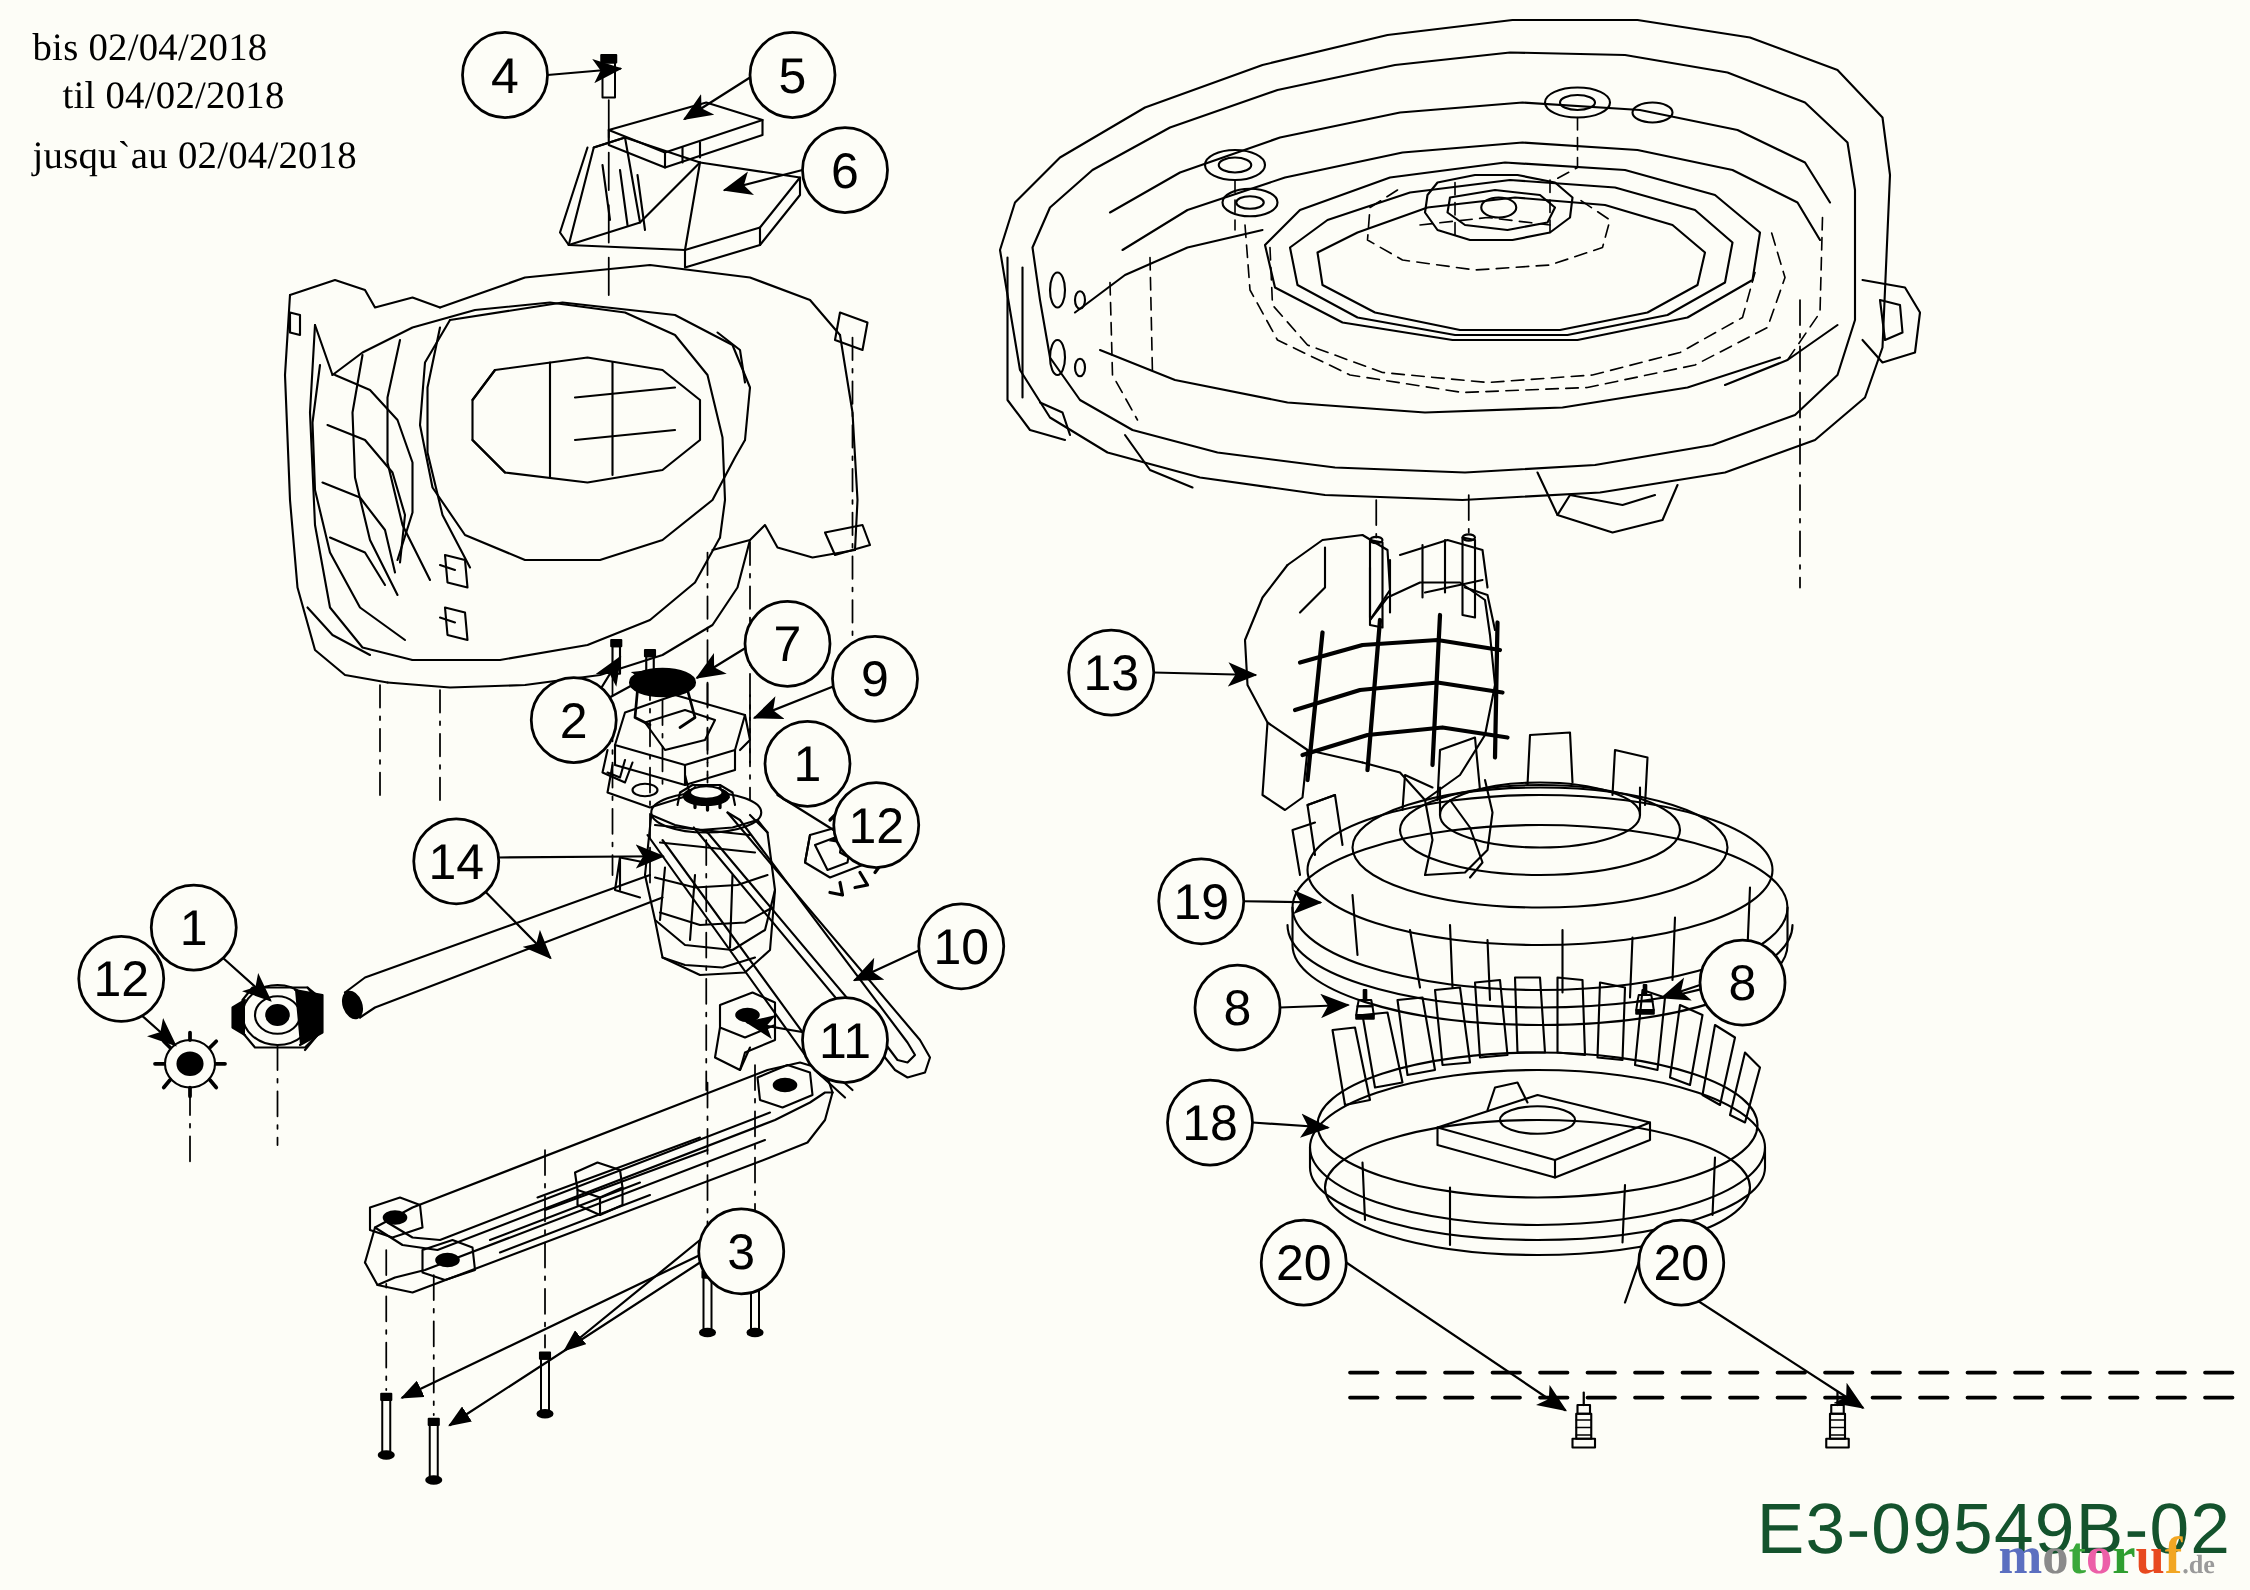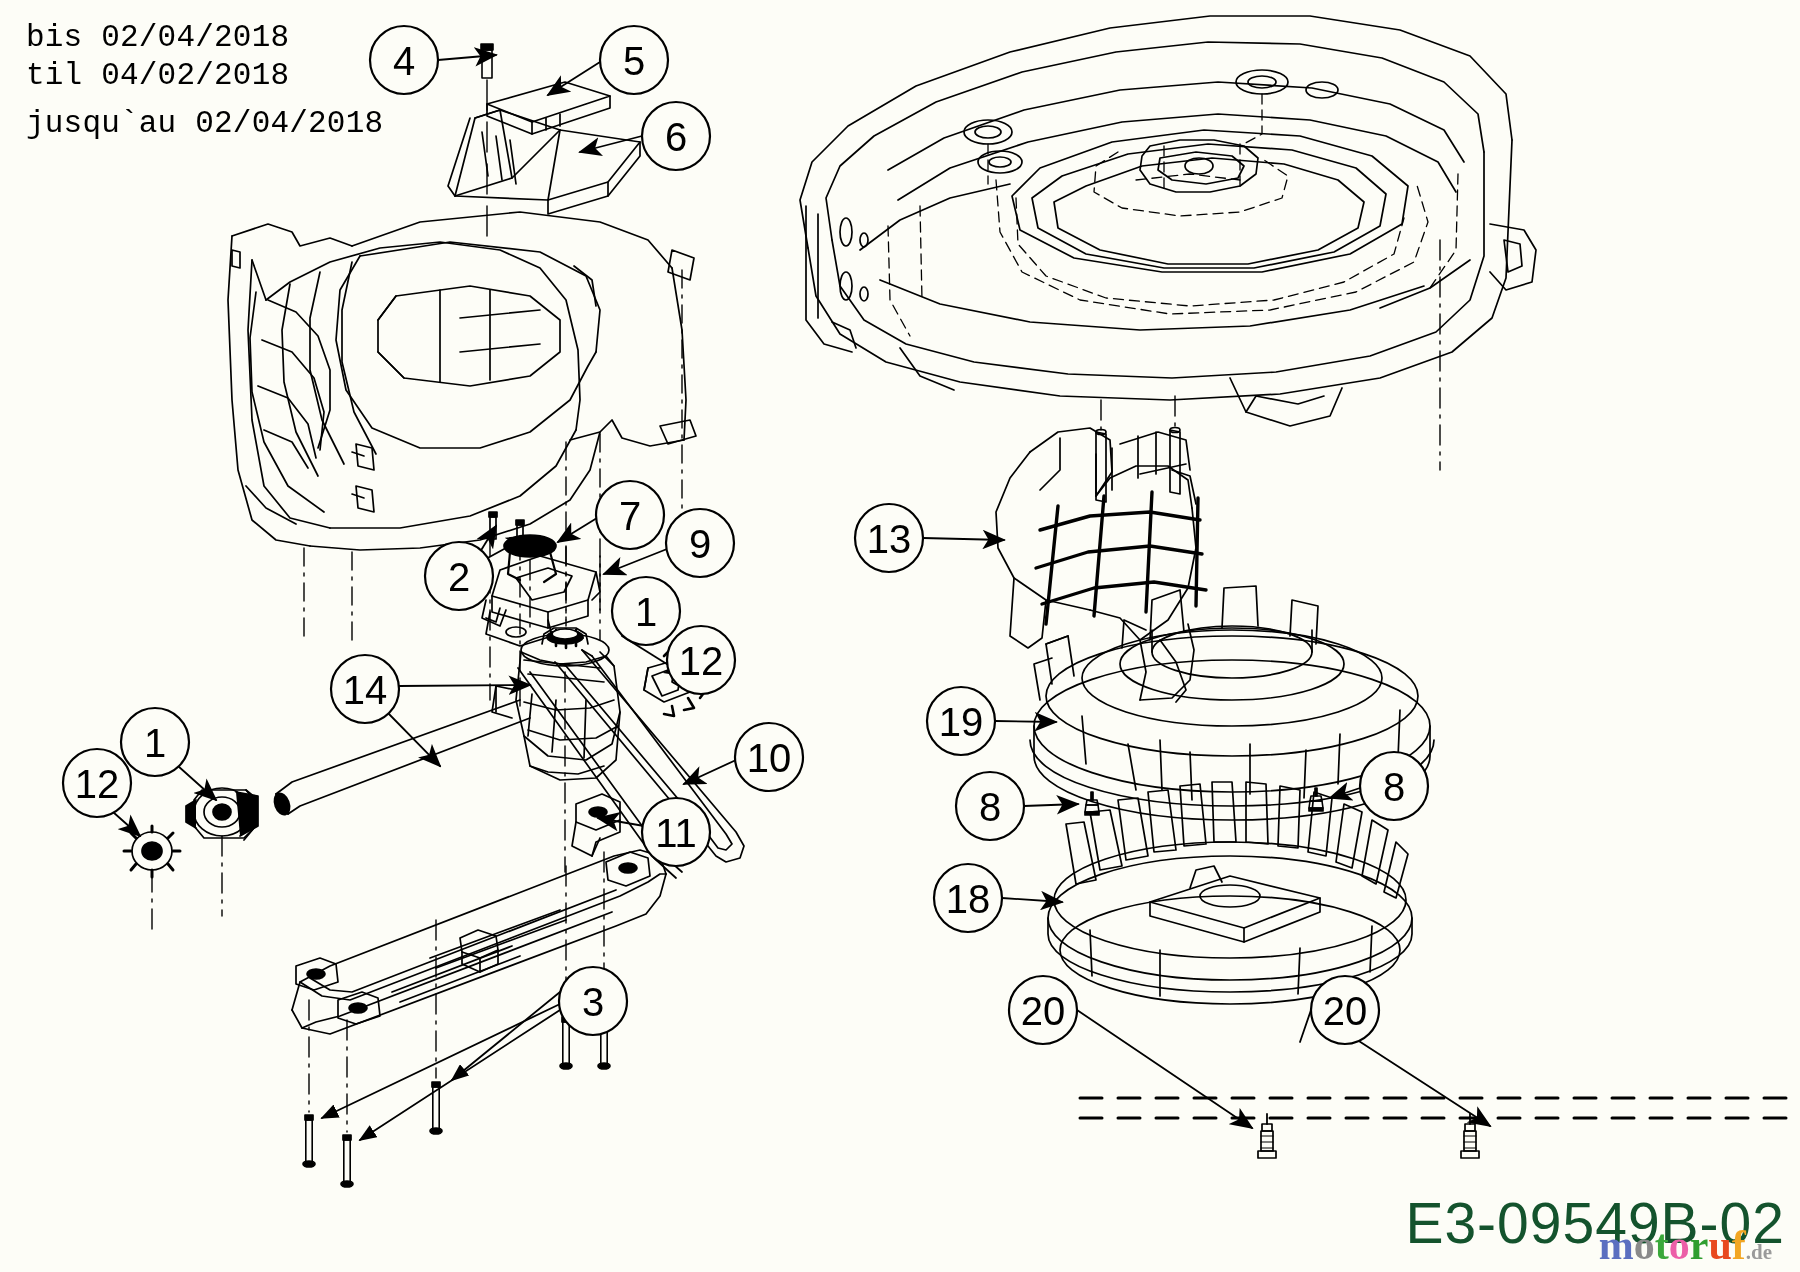--- a/index.html
+++ b/index.html
@@ -19,27 +19,27 @@
     position: absolute;
     left: 0; top: 0;
     width: 1800px;
     height: 1272px;
   }
   .hdr {
     position: absolute;
     left: 26px;
     font-size: 31px;
     color: #000;
-    font-family: Liberation Mono, monospace;
+    font-family: Liberation Serif, serif;
     white-space: nowrap;
     letter-spacing: 0.2px;
     text-align: right;
   }
   #hdr0 { top: 20px; }
-  #hdr1 { top: 58px; }
+  #hdr1 { top: 58px; margin-left: 24px; }
   #hdr2 { top: 96px; margin-top: 10px; }
 
   #docid {
     position: absolute;
     right: 15px;
     bottom: 16px;
     font-size: 57px;
     letter-spacing: 1px;
     color: #14532d;
     font-family: "Liberation Sans", sans-serif;

